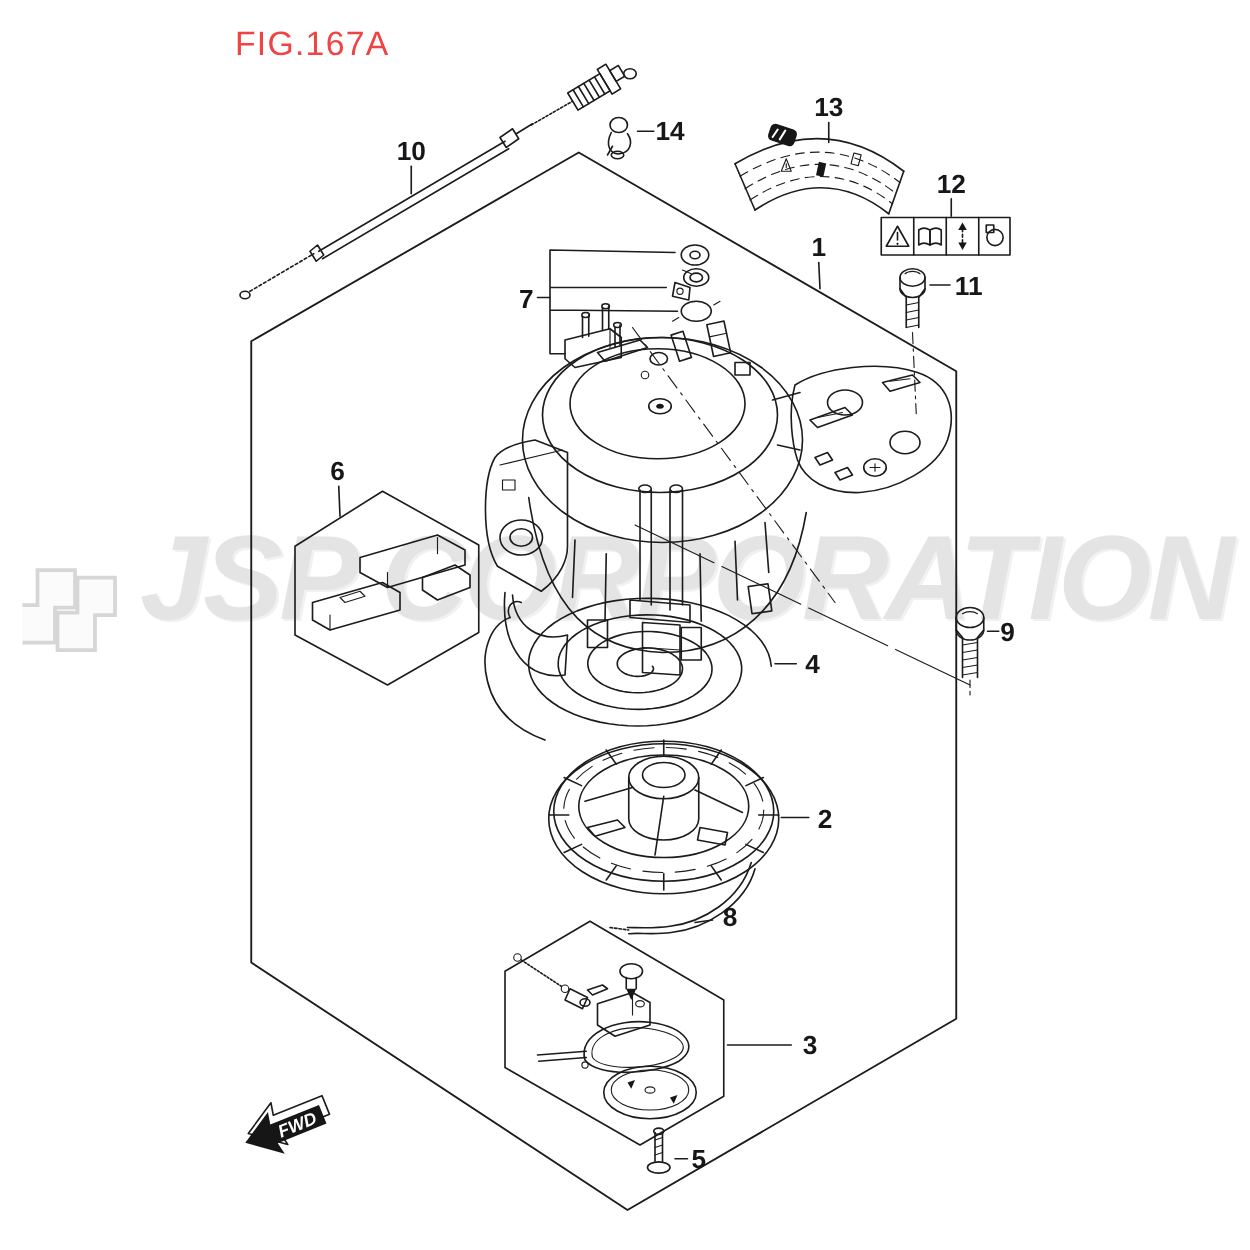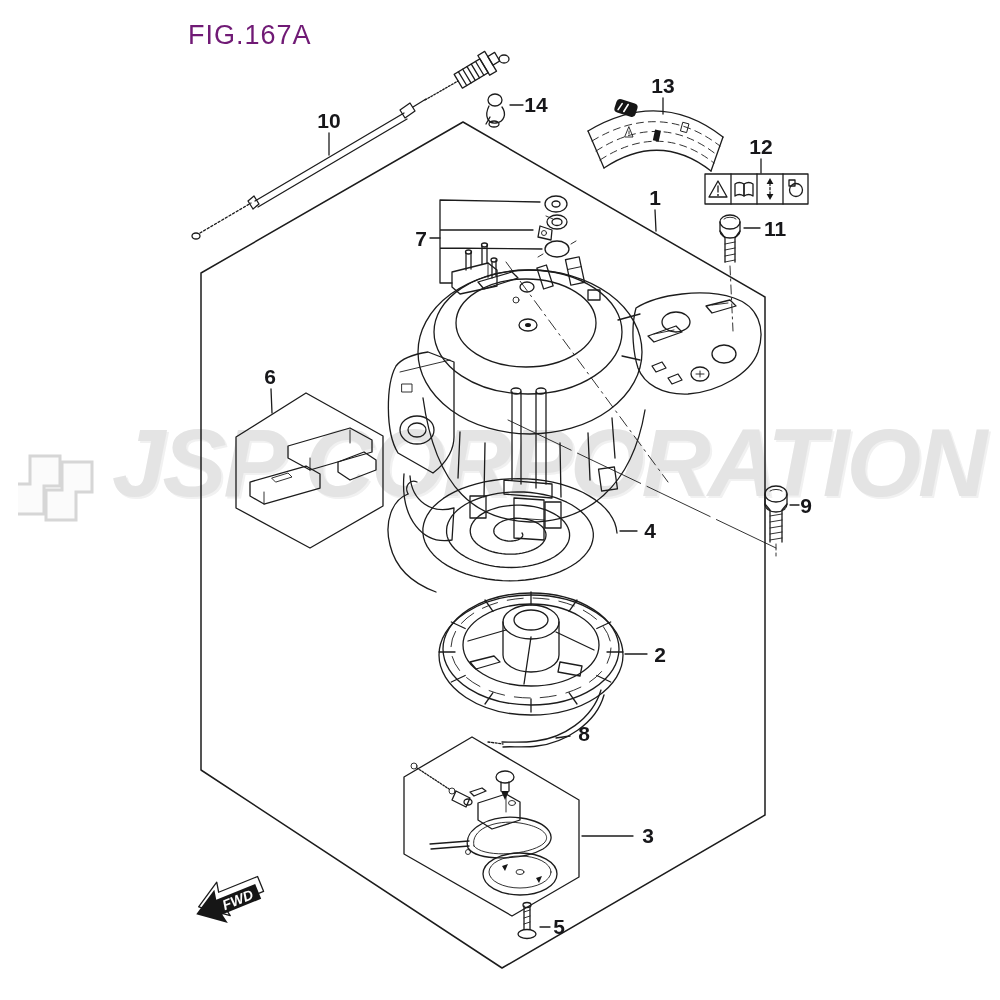--- a/index.html
+++ b/index.html
@@ -1,19 +1,19 @@
 <!DOCTYPE html>
 <html><head>
 <meta charset="utf-8">
 <style>
   html,body{margin:0;padding:0;background:#fff;}
   #page{position:relative;width:1000px;height:1000px;background:#ffffff;overflow:hidden;
         font-family:"Liberation Sans",sans-serif;}
   #fig-title{position:absolute;left:188px;top:20px;font-size:27px;letter-spacing:1px;
-             color:#701a75;font-weight:400;}
+             color:#ef4444;font-weight:400;}
   #watermark{position:absolute;left:112px;top:408px;font-size:96px;font-weight:700;
              font-style:italic;letter-spacing:-3px;color:#e4e4e4;white-space:nowrap;
              text-shadow:2px 2px 0 #f1f1f1;z-index:0;user-select:none;}
   #wm-logo{position:absolute;left:18px;top:438px;z-index:0;}
   #art{position:absolute;left:0;top:0;z-index:1;}
   #art *{stroke:#1c1c1c;stroke-width:1.3;fill:none;stroke-linecap:round;stroke-linejoin:round;}
   #art .fl{fill:#161616;stroke:none;}
   #art .wfl{fill:#ffffff;}
   #art .wl{stroke:#ffffff;stroke-width:1.6;}
   #art .thin{stroke-width:0.9;}

